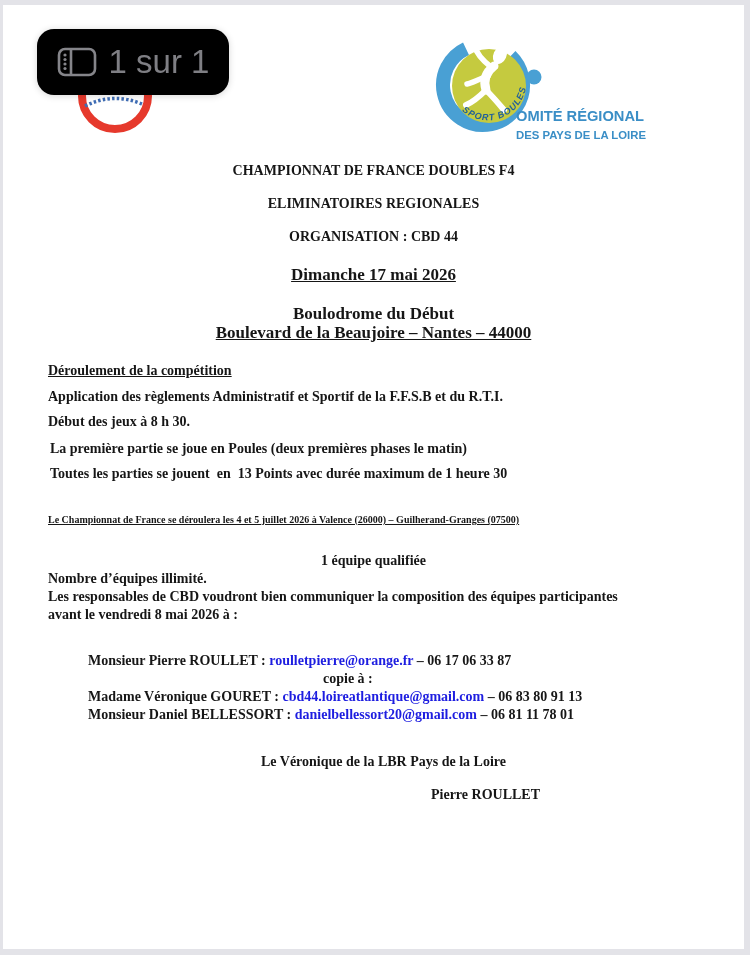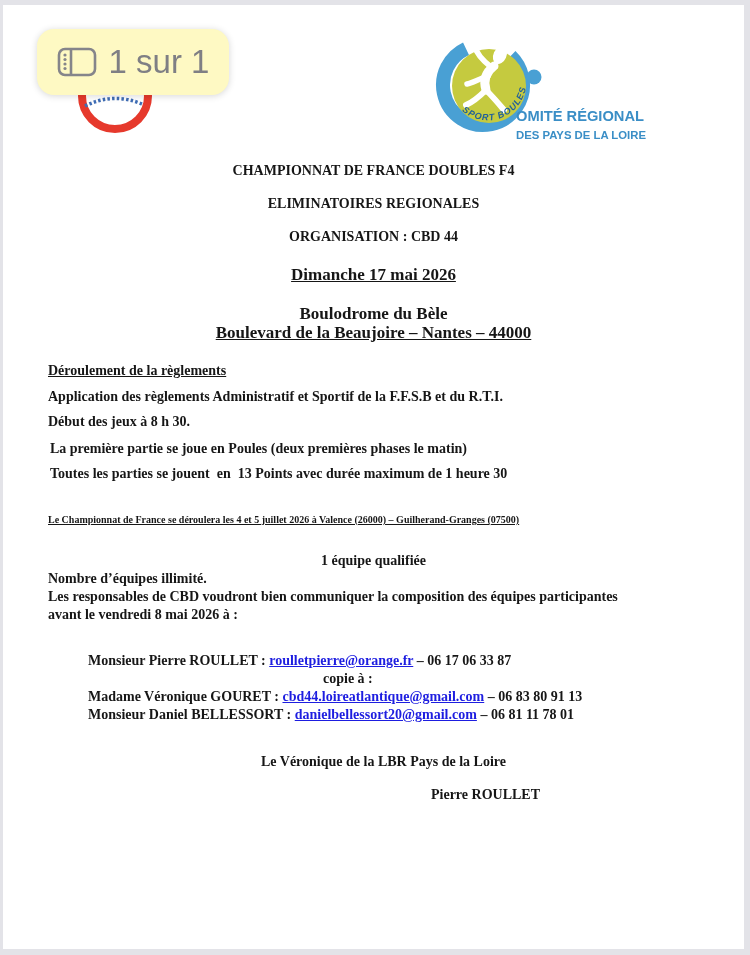--- a/index.html
+++ b/index.html
@@ -17,25 +17,25 @@
     position:absolute;
     font-family:"Liberation Serif","DejaVu Serif",serif;
     font-weight:bold; color:#161616; font-size:14px;
     white-space:nowrap; line-height:1.2;
   }
   .center { left:0; right:0; text-align:center; }
   .u { text-decoration:underline; }
   .big { font-size:17px; }
   .small { font-size:10px; }
   .pre { white-space:pre; }
-  .link { color:#1d1de0; text-decoration:underline; cursor:pointer;margin-top:29px; }
+  .link { color:#1d1de0; cursor:pointer;margin-top:29px; }
   
   .pill {
     position:absolute; left:34px; top:24px; width:192px; height:66px;
-    background:#fef9c3; border-radius:17px;
+    background:#000000; border-radius:17px;
     box-shadow:0 1px 7px rgba(0,0,0,0.16);
     display:flex; align-items:center; justify-content:center; gap:12px;
     z-index:5; cursor:pointer;
   }
   .pill-label {
     font-size:33px; color:#7f7f84; font-family:"Liberation Sans",sans-serif;
   }
   .logo-left { position:absolute; left:67px; top:47px; z-index:1; }
   .logo-right { position:absolute; left:430px; top:8px; z-index:1; }
 </style>
@@ -92,24 +92,24 @@
       <text x="83" y="126" font-family="Liberation Sans, sans-serif" font-weight="bold" font-size="11.5" fill="#3a8ec6" textLength="130" lengthAdjust="spacingAndGlyphs">DES PAYS DE LA LOIRE</text>
     </svg>
   </div>
 
   <div class="t center" style="top:158px">CHAMPIONNAT DE FRANCE DOUBLES F4</div>
   <div class="t center" style="top:191px">ELIMINATOIRES REGIONALES</div>
   <div class="t center" style="top:224px">ORGANISATION : CBD 44</div>
 
   <div class="t center u big" style="top:260px">Dimanche 17 mai 2026</div>
 
-  <div class="t center big" style="top:299px">Boulodrome du Bèle</div>
+  <div class="t center big" style="top:299px">Boulodrome du Début</div>
   <div class="t center u big" style="top:318px">Boulevard de la Beaujoire – Nantes – 44000</div>
 
-  <div class="t u" style="top:358px; left:45px">Déroulement de la règlements</div>
+  <div class="t u" style="top:358px; left:45px">Déroulement de la compétition</div>
 
   <div class="t" style="top:384px; left:45px">Application des règlements Administratif et Sportif de la F.F.S.B et du R.T.I.</div>
   <div class="t" style="top:409px; left:45px">Début des jeux à 8 h 30.</div>
   <div class="t" style="top:436px; left:47px">La première partie se joue en Poules (deux premières phases le matin)</div>
   <div class="t pre" style="top:461px; left:47px">Toutes les parties se jouent  en  13 Points avec durée maximum de 1 heure 30</div>
 
   <div class="t u small" style="top:509px; left:45px">Le Championnat de France se déroulera les 4 et 5 juillet 2026 à Valence (26000) – Guilherand-Granges (07500)</div>
   <div class="t center" style="top:548px">1 équipe qualifiée</div>
 
   <div class="t" style="top:566px; left:45px">Nombre d’équipes illimité.</div>

